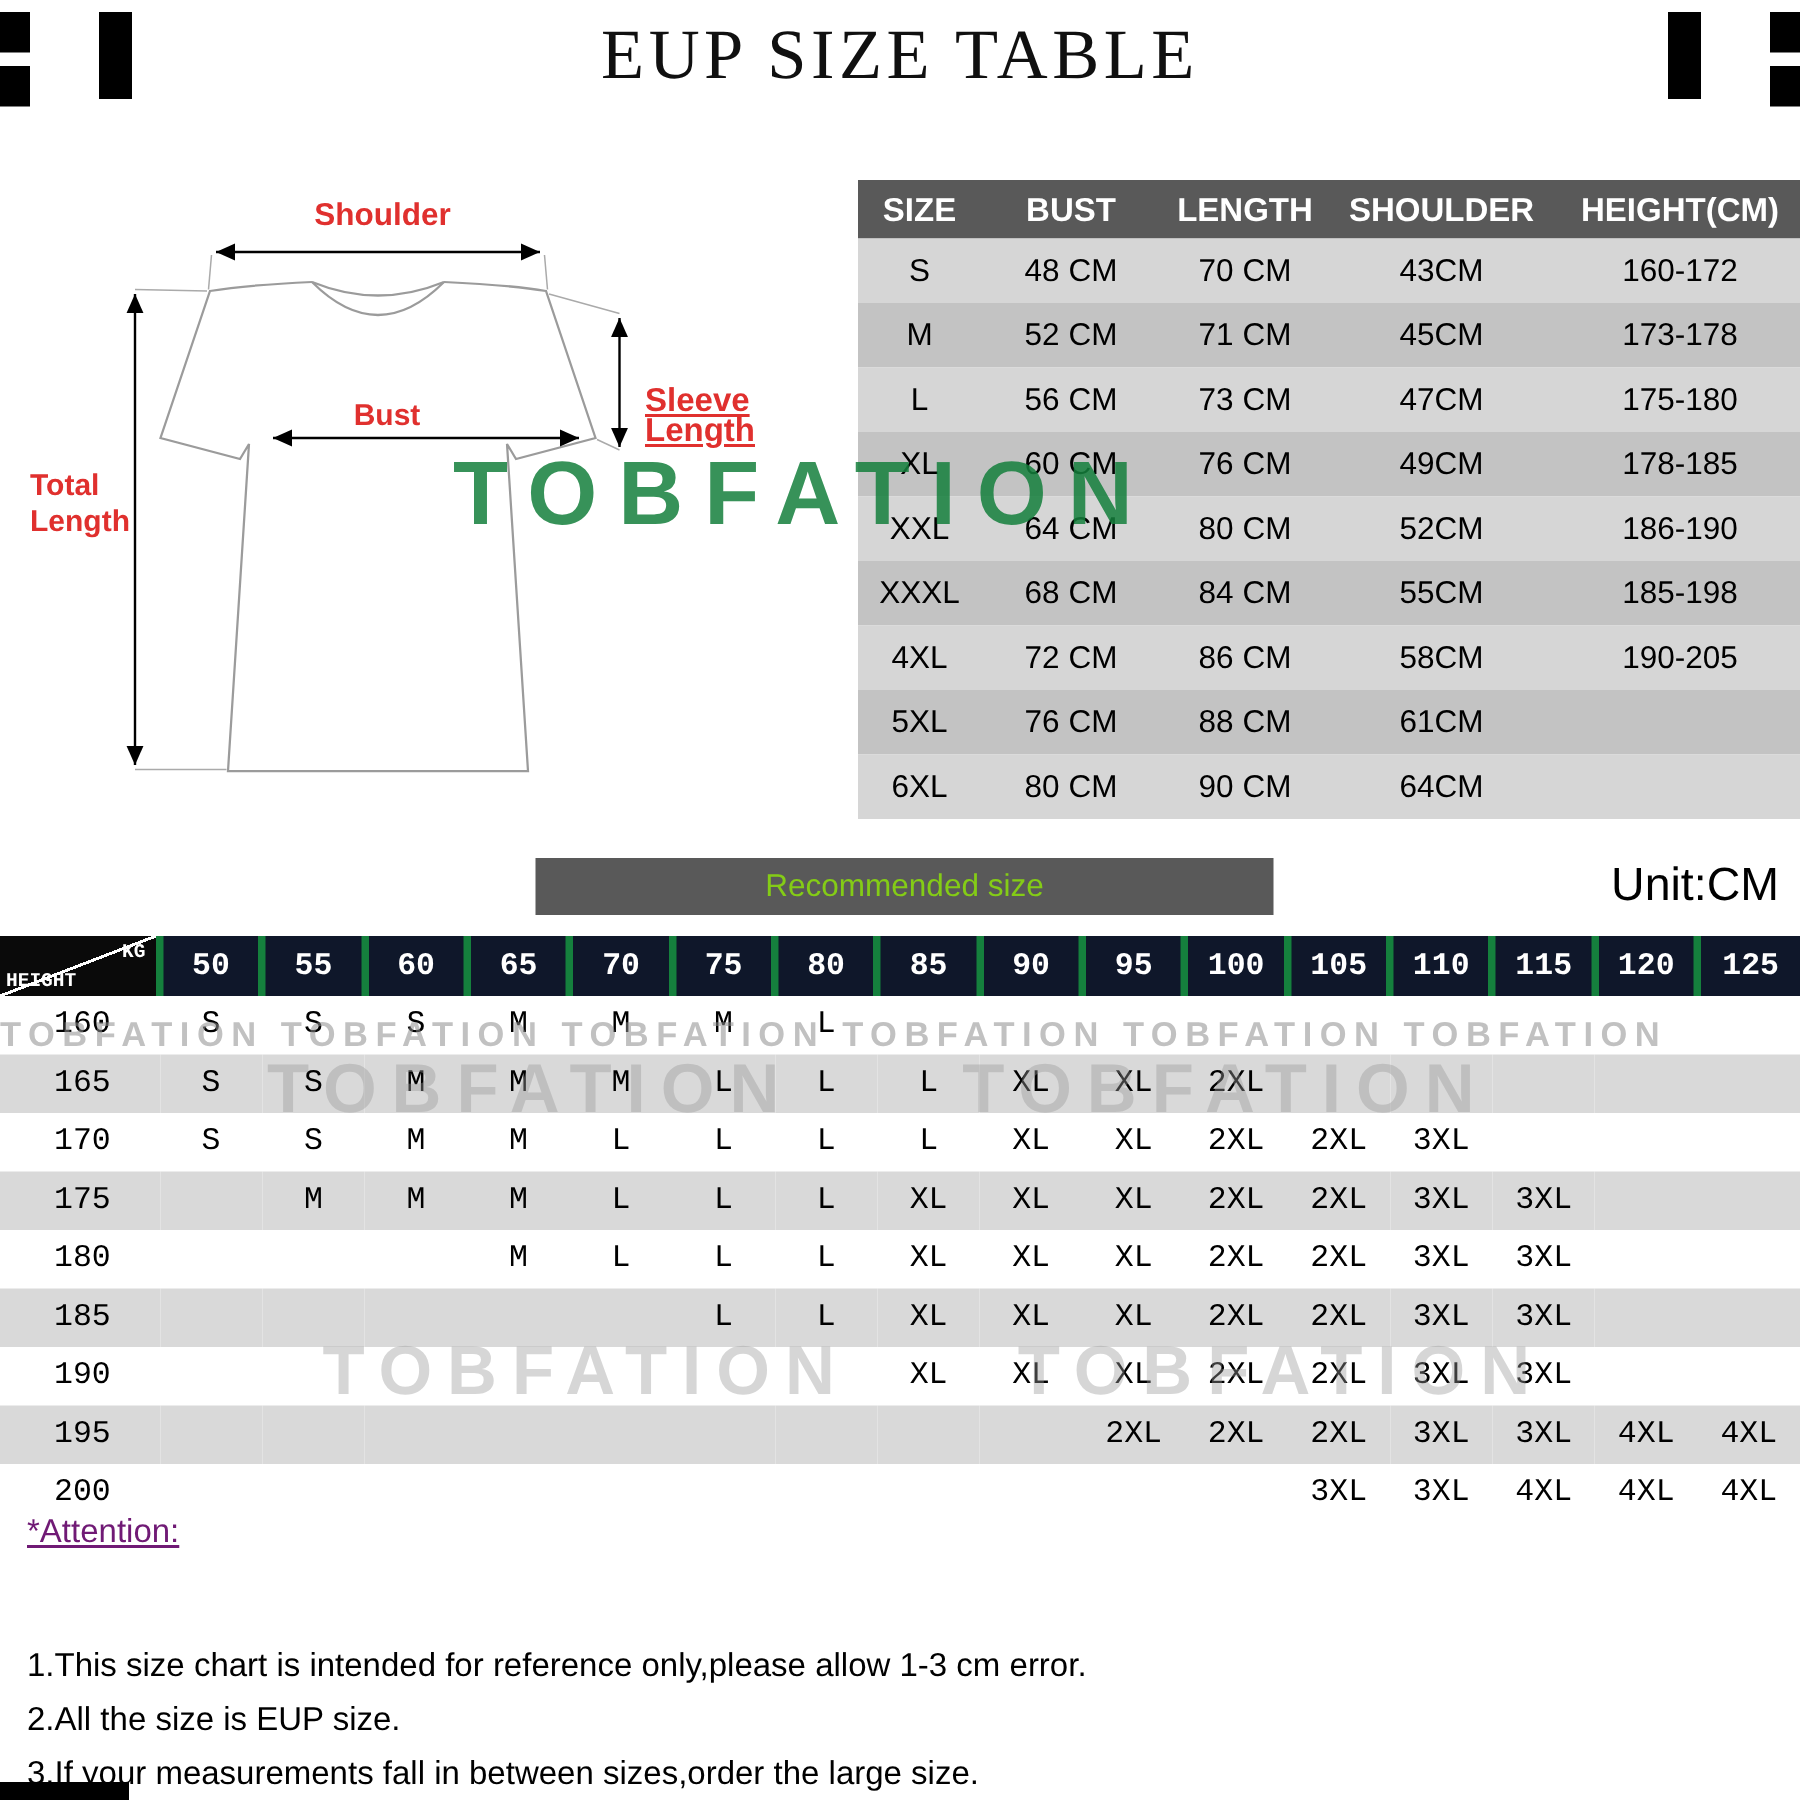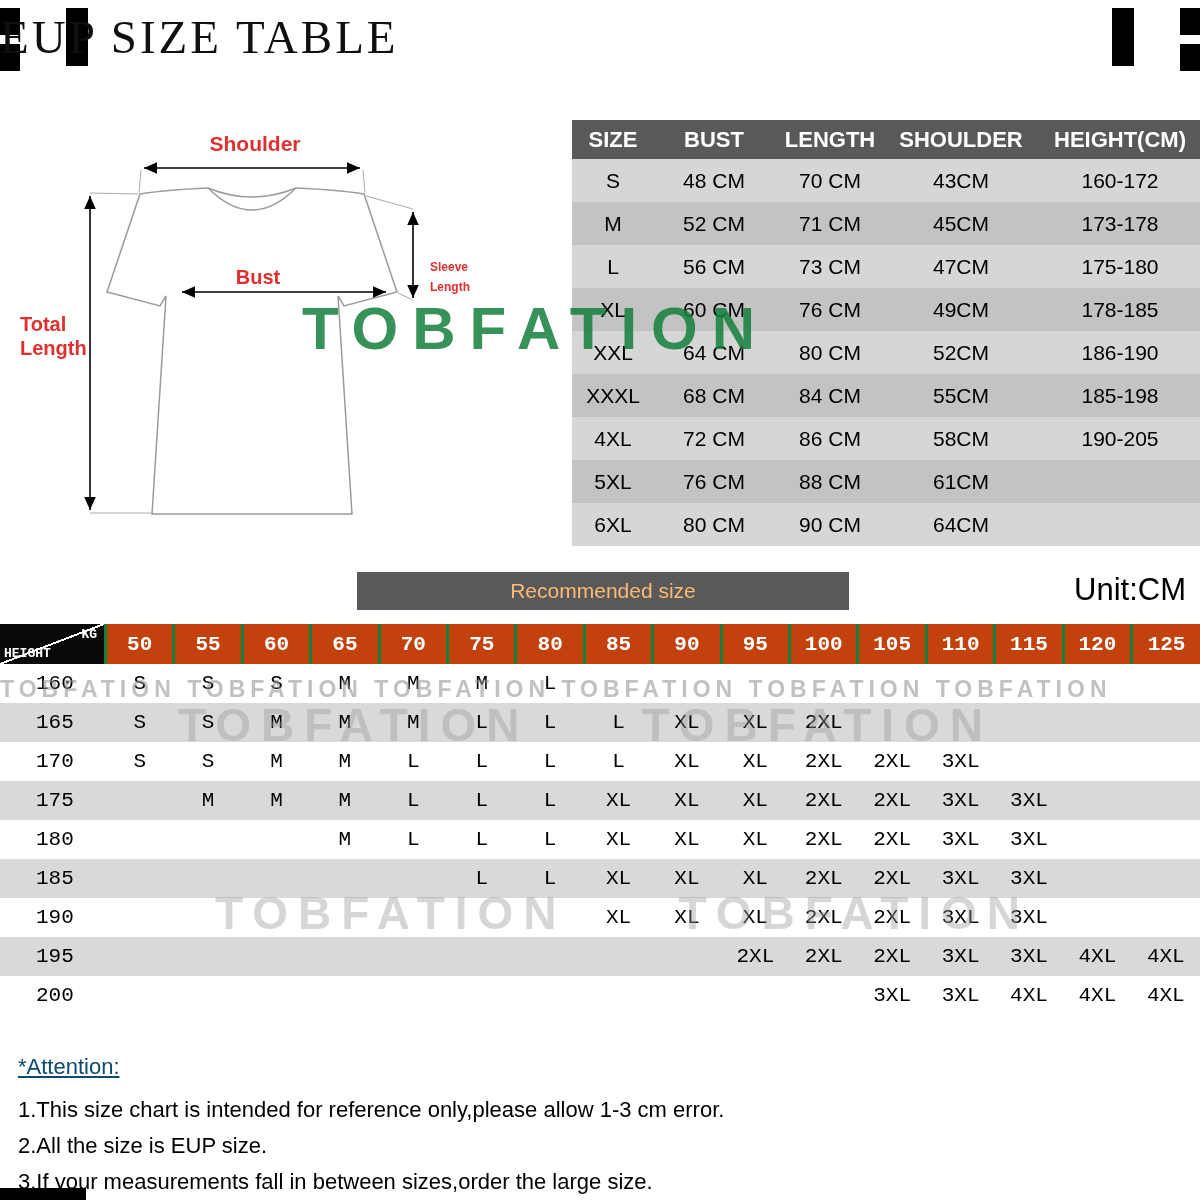--- a/index.html
+++ b/index.html
@@ -3,84 +3,84 @@
 <meta charset="utf-8">
 <style>
   html,body{margin:0;padding:0;}
   body{
     width:1200px;height:1200px;position:relative;overflow:hidden;
     background:#fff;font-family:"Liberation Sans",sans-serif;color:#000;
   }
   .abs{position:absolute;}
   
   .page-title{
-    top:10px;left:0;right:0;
+    top:10px;left:0;right:0;text-align:center;
     font-family:"Liberation Serif",serif;font-size:47px;letter-spacing:3px;color:#101010;
   }
   .bar{background:#000;position:absolute;}
   .bar-edge-l1{left:0;top:8px;width:20px;height:27px;}
   .bar-edge-l2{left:0;top:44px;width:20px;height:27px;}
   .bar-inner-l{left:66px;top:8px;width:22px;height:58px;}
   .bar-edge-r1{right:0;top:8px;width:20px;height:27px;}
   .bar-edge-r2{right:0;top:44px;width:20px;height:27px;}
   .bar-inner-r{right:66px;top:8px;width:22px;height:58px;}
   .bar-bottom{left:0;bottom:0;width:86px;height:12px;}
 
   
   .diagram-wrap{left:0;top:100px;width:550px;height:470px;}
   .diagram-wrap svg{display:block;}
   .lbl{position:absolute;color:#e0302e;font-weight:bold;}
   .lbl-shoulder{left:150px;top:132px;width:210px;text-align:center;font-size:21px;}
   .lbl-bust{left:178px;top:266px;width:160px;text-align:center;font-size:20px;}
-  .lbl-sleeve{left:430px;top:257px;font-size:12px;line-height:20px;}
+  .lbl-sleeve{left:430px;top:257px;font-size:22px;line-height:20px;text-decoration:underline;}
   .lbl-total{left:20px;top:312px;font-size:20px;line-height:24px;}
 
   
   .size-table{
     position:absolute;left:572px;top:120px;width:632px;
     border-collapse:collapse;table-layout:fixed;text-align:center;font-size:21px;
   }
   .size-table th{background:#595959;color:#fff;height:37px;font-weight:bold;font-size:22px;}
   .size-table td{height:41px;}
   .size-table tbody tr:nth-child(odd) td{background:#d6d6d6;}
   .size-table tbody tr:nth-child(even) td{background:#c3c3c3;}
 
   
   .rec-bar{
-    left:357px;top:572px;width:492px;height:38px;background:#595959;color:#fdba74;
+    left:357px;top:572px;width:492px;height:38px;background:#595959;color:#84cc16;
     font-size:21px;display:flex;align-items:center;justify-content:center;
   }
   .unit-label{right:14px;top:572px;font-size:31px;color:#000;}
 
   
   .matrix{
     position:absolute;left:0;top:624px;width:1200px;
     border-collapse:collapse;table-layout:fixed;text-align:center;font-size:21px;font-family:Liberation Mono, monospace;
   }
   .matrix thead th{height:38px;}
-  .matrix th.kg{background:#c2410c;color:#fff;font-weight:bold;border-left:3px solid #15803d;}
+  .matrix th.kg{background:#0f172a;color:#fff;font-weight:bold;border-left:5px solid #15803d;}
   .matrix th.corner{
     width:102px;position:relative;
     background:linear-gradient(to bottom right,#0a0a0a calc(50% - 1px),#fff calc(50% - 1px),#fff calc(50% + 1px),#0a0a0a calc(50% + 1px));
   }
   .corner-kg{position:absolute;top:3px;right:7px;font-size:13px;color:#fff;font-weight:bold;}
   .corner-h{position:absolute;bottom:3px;left:4px;font-size:13px;color:#fff;font-weight:bold;}
   .matrix tbody td{height:37px;font-weight:normal;}
   .matrix tbody td.h{text-align:left;padding-left:36px;}
   .matrix tbody tr.shade td{background:#d9d9d9;}
 
   
   .wm{position:absolute;pointer-events:none;white-space:nowrap;font-weight:bold;}
   .wm-shirt{left:302px;top:294px;font-size:60px;letter-spacing:14px;color:#15803d;opacity:.85;}
   .wm-row{left:0;top:676px;width:1200px;overflow:hidden;font-size:23px;letter-spacing:5px;color:#8f8f8f;opacity:.55;}
   .wm-big1{left:178px;top:698px;font-size:46px;letter-spacing:10px;color:#9a9a9a;opacity:.40;}
   .wm-big2{left:215px;top:886px;font-size:46px;letter-spacing:10px;color:#9a9a9a;opacity:.40;}
 
   
-  .attn-title{left:18px;top:1054px;color:#0c4a6e;font-size:22px;text-decoration:underline;}
+  .attn-title{left:18px;top:1008px;color:#701a75;font-size:22px;text-decoration:underline;}
   .attn-lines{left:18px;top:1092px;font-size:22px;line-height:36px;color:#000;}
 </style>
 </head>
 <body>
 
 <div class="bar bar-edge-l1"></div>
 <div class="bar bar-edge-l2"></div>
 <div class="bar bar-inner-l"></div>
 <div class="bar bar-edge-r1"></div>
 <div class="bar bar-edge-r2"></div>

